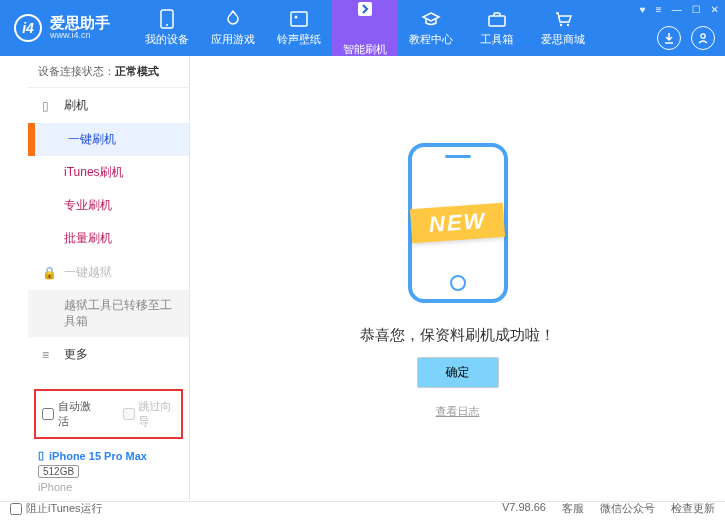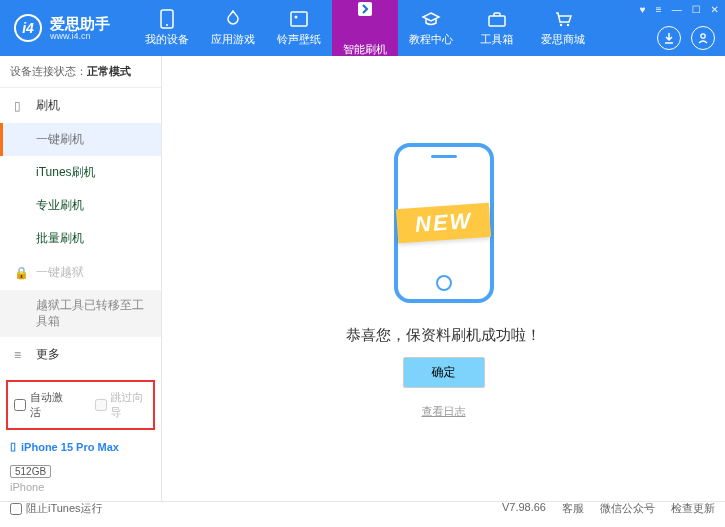--- a/index.html
+++ b/index.html
@@ -1,47 +1,47 @@
 <!DOCTYPE html>
 <html><head>
 <meta charset="utf-8">
 <style>
 * { margin: 0; padding: 0; box-sizing: border-box; font-family: "Microsoft YaHei", Arial, sans-serif; }
 body { width: 725px; height: 527px; background: #fff; overflow: hidden; font-size: 12px; }
 .header { height: 56px; background: #2b84f0; display: flex; align-items: center; color: #fff; position: relative; }
-.logo-area { display: flex; align-items: flex-end; padding: 0 14px; gap: 8px; }
+.logo-area { display: flex; align-items: center; padding: 0 14px; gap: 8px; }
 .logo-circle { width: 28px; height: 28px; border: 2px solid #fff; border-radius: 50%; display: flex; align-items: center; justify-content: center; font-weight: bold; font-size: 14px; font-style: italic; }
 .logo-text { display: flex; flex-direction: column; line-height: 1.1; }
 .logo-title { font-size: 15px; font-weight: bold; }
 .logo-url { font-size: 9px; opacity: 0.85; }
 .nav { display: flex; height: 100%; margin-left: 10px; }
 .nav-item { width: 66px; display: flex; flex-direction: column; align-items: center; justify-content: center; gap: 3px; cursor: pointer; font-size: 11px; }
-.nav-item.active { background: #a21caf; gap: 24px; }
+.nav-item.active { background: #8b5cf6; gap: 24px; }
 .nav-icon { width: 20px; height: 20px; display: flex; align-items: center; justify-content: center; }
 .win-controls { position: absolute; right: 6px; top: 4px; display: flex; gap: 10px; font-size: 10px; }
 .win-controls span { cursor: pointer; opacity: 0.9; }
 .header-circles { position: absolute; right: 10px; bottom: 6px; display: flex; gap: 10px; }
 .hc { width: 24px; height: 24px; border: 1.5px solid #fff; border-radius: 50%; display: flex; align-items: center; justify-content: center; cursor: pointer; }
-.body { display: flex; height: calc(100% - 56px - 26px); }
+.body { display: flex; height: calc(100% - 56px - 26px); padding-left: 28px; }
 .sidebar { width: 162px; border-right: 1px solid #e6e6e6; display: flex; flex-direction: column; }
 .status-bar { padding: 8px 10px; font-size: 11px; color: #666; border-bottom: 1px solid #eee; }
 .status-bar b { color: #333; }
 .menu { flex: 1; overflow: auto; }
 .menu-group { padding: 9px 14px; font-size: 12px; color: #333; display: flex; align-items: center; gap: 8px; cursor: pointer; }
 .menu-group .gicon { width: 14px; color: #888; }
-.menu-sub { padding: 8px 10px 8px 36px; font-size: 12px; color: #14532d; cursor: pointer; }
-.menu-sub.active { background: #e9f2fe; color: #737373; border-left: 3px solid #f97316; padding-left: 33px; }
+.menu-sub { padding: 8px 10px 8px 36px; font-size: 12px; color: #be185d; cursor: pointer; }
+.menu-sub.active { background: #e9f2fe; color: #1d4ed8; border-left: 7px solid #f97316; padding-left: 33px; }
 .menu-sub.boxed { background: #f4f4f4; color: #888; line-height: 1.3; }
 .options-box { border: 2px solid #e33; margin: 4px 6px; padding: 8px 6px; display: flex; gap: 10px; font-size: 11px; color: #555; }
 .chk { display: flex; align-items: center; gap: 4px; }
 .chk input { width: 12px; height: 12px; }
 .chk.disabled { color: #bbb; margin-left: 18px; }
 .device-info { padding: 6px 10px 8px; font-size: 11px; }
 .device-name { color: #2b84f0; font-weight: bold; display: flex; align-items: center; gap: 5px; }
-.badge { display: inline-block; border: 1px solid #999; border-radius: 2px; padding: 0 4px; font-size: 10px; color: #555; margin-top: 12px; }
+.badge { display: inline-block; border: 1px solid #999; border-radius: 2px; padding: 0 4px; font-size: 10px; color: #555; margin-top: 3px; }
 .device-type { color: #aaa; margin-top: 3px; }
 .main { flex: 1; display: flex; flex-direction: column; align-items: center; justify-content: center; position: relative; }
 .illus { width: 200px; height: 170px; position: relative; display: flex; align-items: center; justify-content: center; }
 .phone { width: 100px; height: 160px; border: 4px solid #4aa3f5; border-radius: 16px; background: #fff; position: relative; display: flex; align-items: center; justify-content: center; }
 .phone::before { content: ""; position: absolute; top: 8px; width: 26px; height: 3px; background: #4aa3f5; border-radius: 2px; }
 .phone::after { content: ""; position: absolute; bottom: 8px; width: 12px; height: 12px; border: 2px solid #4aa3f5; border-radius: 50%; }
 .ribbon { position: absolute; background: #ffc843; color: #fff; font-weight: bold; font-size: 22px; font-style: italic; padding: 4px 18px; transform: rotate(-4deg); letter-spacing: 2px; box-shadow: 0 2px 4px rgba(0,0,0,0.15); z-index: 2; }
 .ribbon::before, .ribbon::after { content: ""; position: absolute; width: 0; height: 0; top: 50%; border: 10px solid transparent; }
 .msg { margin-top: 18px; font-size: 15px; color: #333; }
 .ok-btn { margin-top: 12px; padding: 6px 28px; border: 1px solid #ccc; background: #7dd3fc; cursor: pointer; font-size: 12px; border-radius: 2px; }

